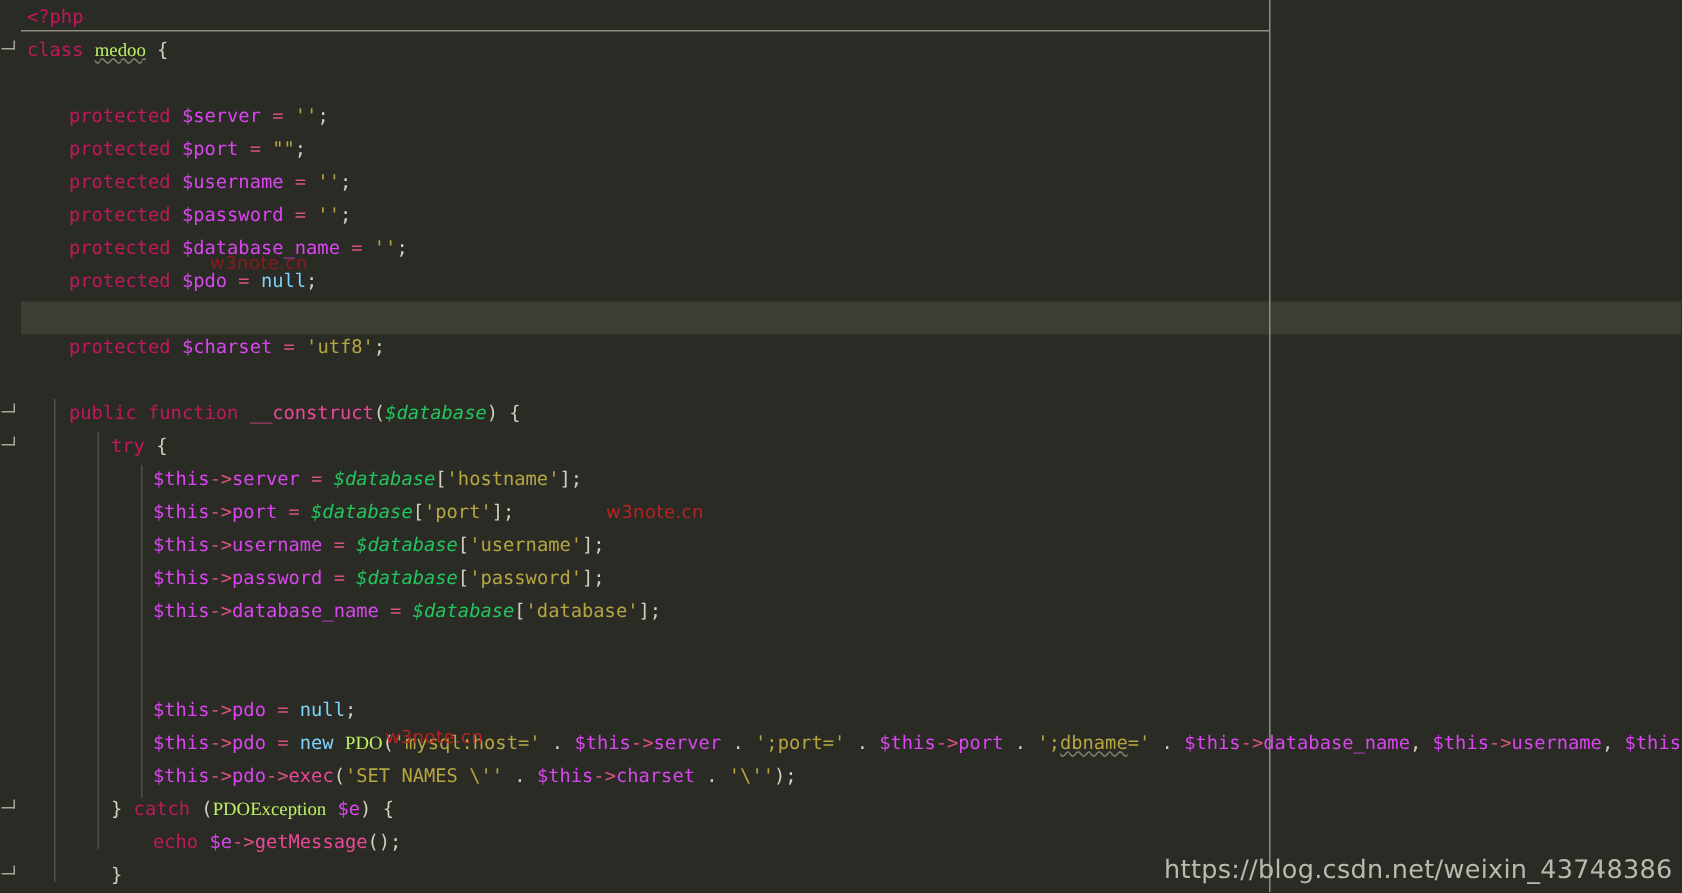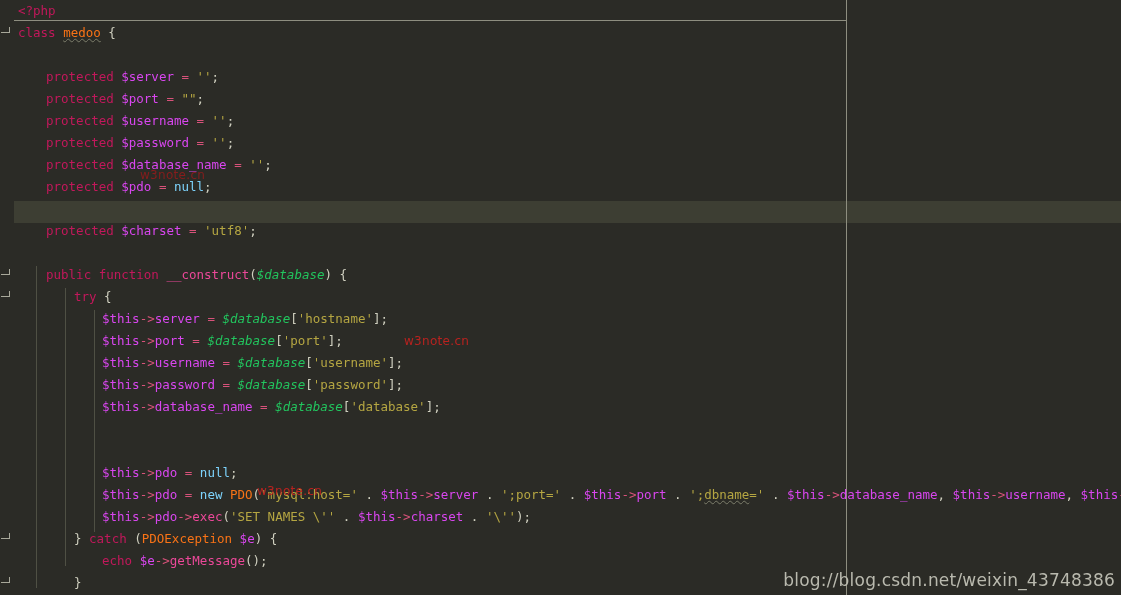--- a/index.html
+++ b/index.html
@@ -103,21 +103,21 @@
   }
 
   
   .kw    { color: #c2185b; }            
   .kw2   { color: #7dd3fc; text-align: right; }            
   .var   { color: #d946ef; }            
   .pvar  { color: #22c55e; font-style: italic; }  
   .op    { color: #d8527a; }            
   .str   { color: #b5a642; }            
   .fn    { color: #ec4899; }            
-  .cls   { color: #f97316; }            
+  .cls   { color: #bef264; font-family: Liberation Serif, serif; }            
   .punct { color: #d0d0c0; }
 
   .squiggle {
     text-decoration: underline;
     text-decoration-style: wavy;
     text-decoration-color: #7c7d6a;
     text-decoration-thickness: 1px;
   }
 
   
@@ -182,14 +182,14 @@
     </div>
 
   <div class="code"><div class="ln" style="top: 0px; left: 18px;"><span class="kw">&lt;?php</span></div><div class="ln" style="top: 22px; left: 18px;"><span class="kw">class </span><span class="cls squiggle">medoo</span><span class="punct"> {</span></div><div class="ln" style="top: 44px; left: 18px;"></div><div class="ln" style="top: 66px; left: 46px;"><span class="kw">protected </span><span class="var">$server</span><span class="op"> = </span><span class="str">''</span><span class="punct">;</span></div><div class="ln" style="top: 88px; left: 46px;"><span class="kw">protected </span><span class="var">$port</span><span class="op"> = </span><span class="str">""</span><span class="punct">;</span></div><div class="ln" style="top: 110px; left: 46px;"><span class="kw">protected </span><span class="var">$username</span><span class="op"> = </span><span class="str">''</span><span class="punct">;</span></div><div class="ln" style="top: 132px; left: 46px;"><span class="kw">protected </span><span class="var">$password</span><span class="op"> = </span><span class="str">''</span><span class="punct">;</span></div><div class="ln" style="top: 154px; left: 46px;"><span class="kw">protected </span><span class="var">$database_name</span><span class="op"> = </span><span class="str">''</span><span class="punct">;</span></div><div class="ln" style="top: 176px; left: 46px;"><span class="kw">protected </span><span class="var">$pdo</span><span class="op"> = </span><span class="kw2">null</span><span class="punct">;</span></div><div class="ln" style="top: 198px; left: 18px;"></div><div class="ln" style="top: 220px; left: 46px;"><span class="kw">protected </span><span class="var">$charset</span><span class="op"> = </span><span class="str">'utf8'</span><span class="punct">;</span></div><div class="ln" style="top: 242px; left: 18px;"></div><div class="ln" style="top: 264px; left: 46px;"><span class="kw">public function </span><span class="fn">__construct</span><span class="punct">(</span><span class="pvar">$database</span><span class="punct">) {</span></div><div class="ln" style="top: 286px; left: 74px;"><span class="kw">try</span><span class="punct"> {</span></div><div class="ln" style="top: 308px; left: 102px;"><span class="var">$this</span><span class="op">-&gt;</span><span class="var">server</span><span class="op"> = </span><span class="pvar">$database</span><span class="punct">[</span><span class="str">'hostname'</span><span class="punct">];</span></div><div class="ln" style="top: 330px; left: 102px;"><span class="var">$this</span><span class="op">-&gt;</span><span class="var">port</span><span class="op"> = </span><span class="pvar">$database</span><span class="punct">[</span><span class="str">'port'</span><span class="punct">];</span></div><div class="ln" style="top: 352px; left: 102px;"><span class="var">$this</span><span class="op">-&gt;</span><span class="var">username</span><span class="op"> = </span><span class="pvar">$database</span><span class="punct">[</span><span class="str">'username'</span><span class="punct">];</span></div><div class="ln" style="top: 374px; left: 102px;"><span class="var">$this</span><span class="op">-&gt;</span><span class="var">password</span><span class="op"> = </span><span class="pvar">$database</span><span class="punct">[</span><span class="str">'password'</span><span class="punct">];</span></div><div class="ln" style="top: 396px; left: 102px;"><span class="var">$this</span><span class="op">-&gt;</span><span class="var">database_name</span><span class="op"> = </span><span class="pvar">$database</span><span class="punct">[</span><span class="str">'database'</span><span class="punct">];</span></div><div class="ln" style="top: 418px; left: 18px;"></div><div class="ln" style="top: 440px; left: 18px;"></div><div class="ln" style="top: 462px; left: 102px;"><span class="var">$this</span><span class="op">-&gt;</span><span class="var">pdo</span><span class="op"> = </span><span class="kw2">null</span><span class="punct">;</span></div><div class="ln" style="top: 484px; left: 102px;"><span class="var">$this</span><span class="op">-&gt;</span><span class="var">pdo</span><span class="op"> = </span><span class="kw2">new </span><span class="cls">PDO</span><span class="punct">(</span><span class="str">'mysql:host='</span><span class="punct"> . </span><span class="var">$this</span><span class="op">-&gt;</span><span class="var">server</span><span class="punct"> . </span><span class="str">';port='</span><span class="punct"> . </span><span class="var">$this</span><span class="op">-&gt;</span><span class="var">port</span><span class="punct"> . </span><span class="str">';</span><span class="str squiggle">dbname</span><span class="str">='</span><span class="punct"> . </span><span class="var">$this</span><span class="op">-&gt;</span><span class="var">database_name</span><span class="punct">, </span><span class="var">$this</span><span class="op">-&gt;</span><span class="var">username</span><span class="punct">, </span><span class="var">$this</span><span class="op">-&gt;</span></div><div class="ln" style="top: 506px; left: 102px;"><span class="var">$this</span><span class="op">-&gt;</span><span class="var">pdo</span><span class="op">-&gt;</span><span class="fn">exec</span><span class="punct">(</span><span class="str">'SET NAMES \''</span><span class="punct"> . </span><span class="var">$this</span><span class="op">-&gt;</span><span class="var">charset</span><span class="punct"> . </span><span class="str">'\''</span><span class="punct">);</span></div><div class="ln" style="top: 528px; left: 74px;"><span class="punct">} </span><span class="kw">catch</span><span class="punct"> (</span><span class="cls">PDOException</span><span class="punct"> </span><span class="var">$e</span><span class="punct">) {</span></div><div class="ln" style="top: 550px; left: 102px;"><span class="kw">echo </span><span class="var">$e</span><span class="op">-&gt;</span><span class="fn">getMessage</span><span class="punct">();</span></div><div class="ln" style="top: 572px; left: 74px;"><span class="punct">}</span></div><div class="ln" style="top: 594px; left: 46px;"></div></div>
 
   <div>
       <div class="wm-red" style="left: 140px; top: 164px;">w3note.cn</div>
       <div class="wm-red bright" style="left: 404px; top: 330px;">w3note.cn</div>
       <div class="wm-red bright" style="left: 257px; top: 480px;">w3note.cn</div>
     </div>
 
-  <div class="wm-csdn">blog://blog.csdn.net/weixin_43748386</div>
+  <div class="wm-csdn">https://blog.csdn.net/weixin_43748386</div>
 </div>
 
 </body></html>

